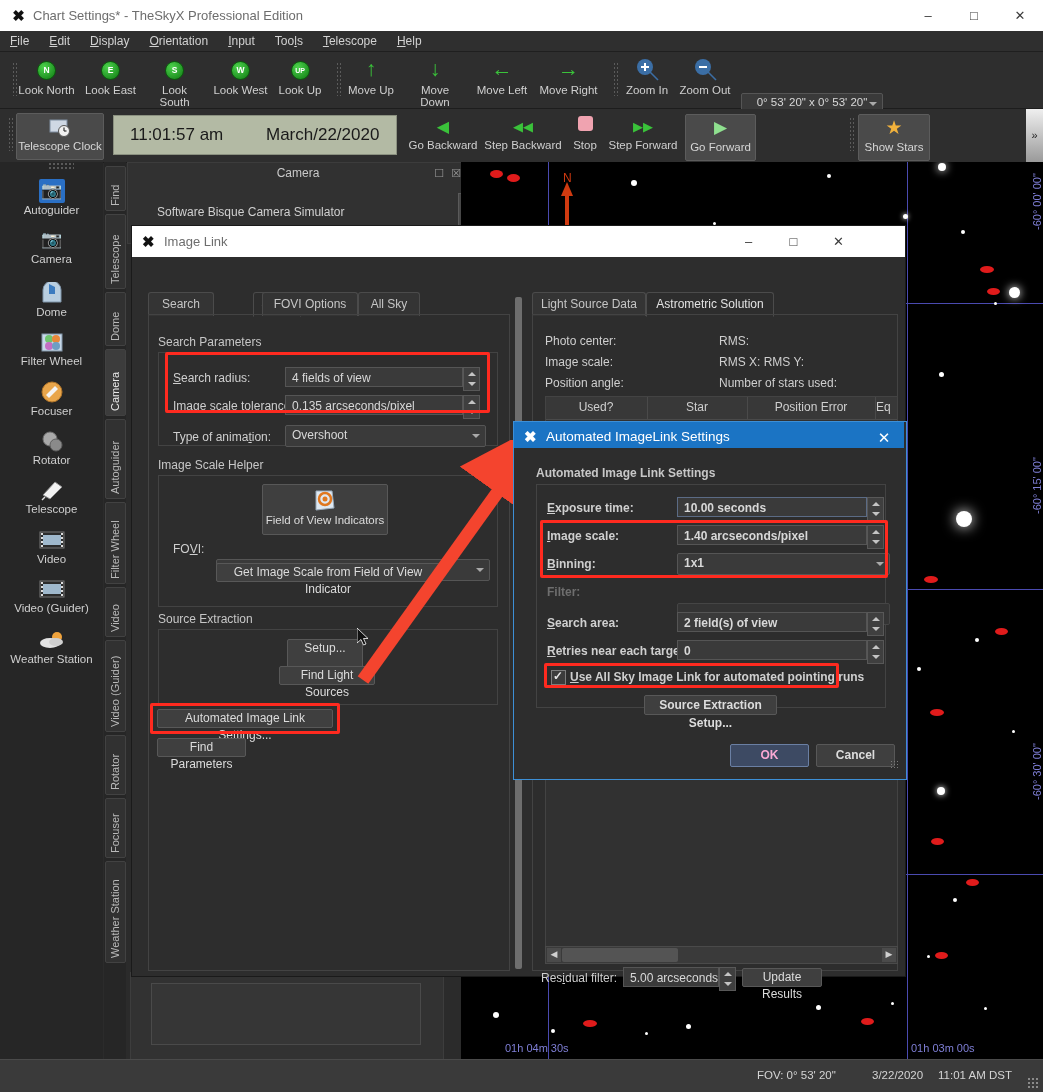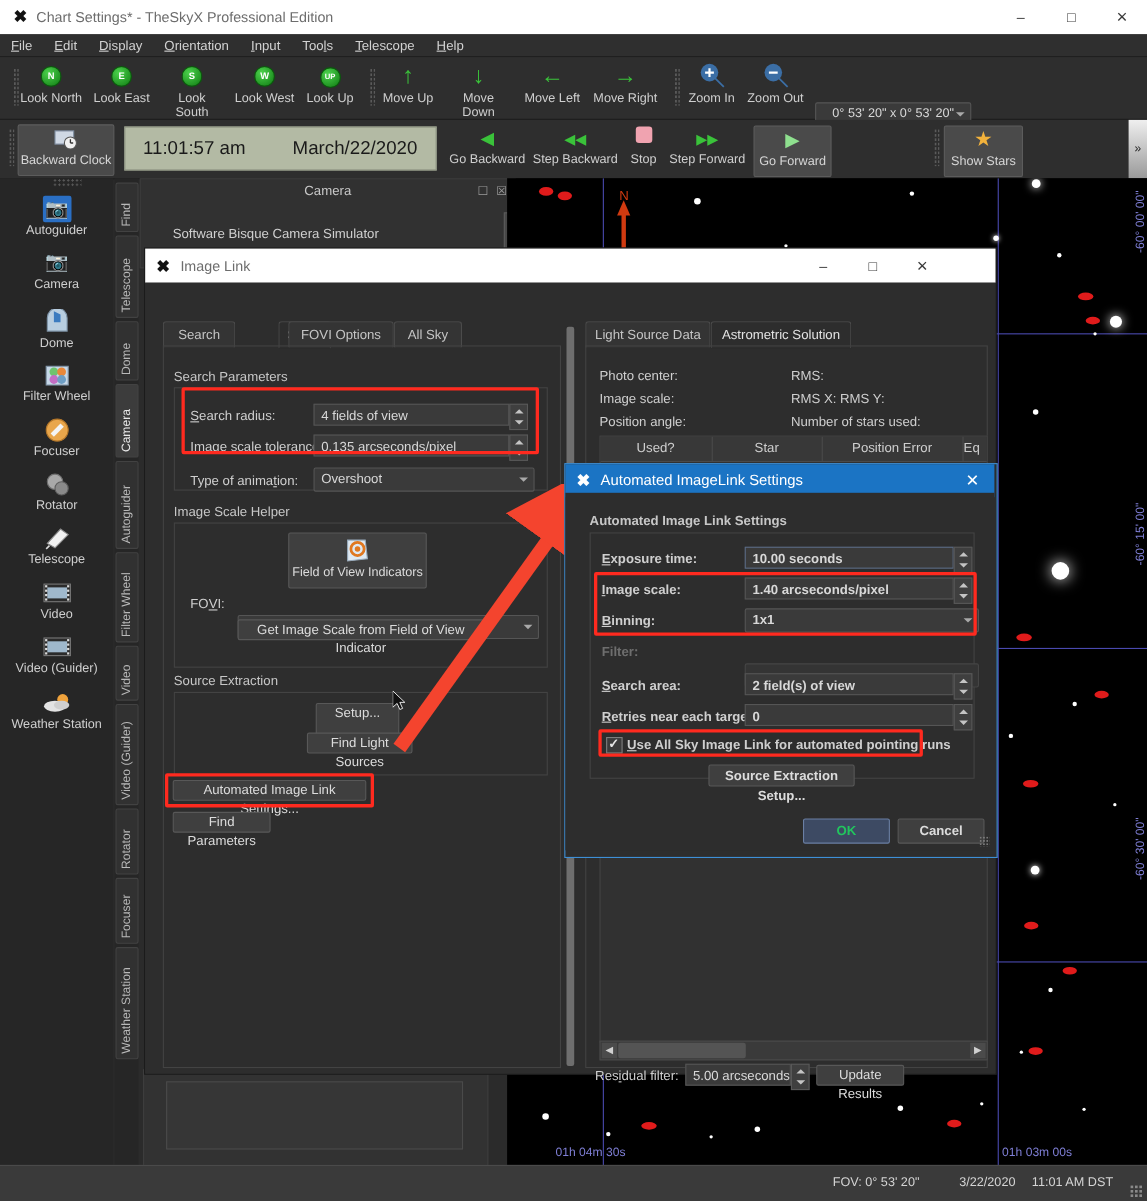--- a/index.html
+++ b/index.html
@@ -232,21 +232,21 @@
 
   <div class="tbtn" style="left:16px;top:4px;width:86px;height:45px;">
     <span style="display:block;height:26px;line-height:26px;">
       <svg width="24" height="20" viewBox="0 0 24 20" style="vertical-align:middle">
         <rect x="2" y="2" width="17" height="12" fill="#cfd8e4" stroke="#7e8da0"></rect>
         <circle cx="16" cy="13" r="5.5" fill="#f0f0f0" stroke="#555"></circle>
         <line x1="16" y1="13" x2="16" y2="9.5" stroke="#333" stroke-width="1.2"></line>
         <line x1="16" y1="13" x2="18.5" y2="13" stroke="#333" stroke-width="1.2"></line>
       </svg>
     </span>
-    <span>Backward Clock</span>
+    <span>Telescope Clock</span>
   </div>
 
   <div id="clockfield">
     <span class="t">11:01:57 am</span>
     <span class="d">March/22/2020</span>
   </div>
 
   <div class="tb-item" style="left:408px;top:6px;width:70px;">
     <span class="ic" style="height:24px;line-height:24px;color:#3ac23a;font-size:16px;">◀</span>
     <span>Go Backward</span>
@@ -696,21 +696,21 @@
     <div class="spin" style="left:353px;top:192px;"></div>
 
     <div class="chk" style="left:37px;top:222px;"></div>
     <div class="flabel abs" style="left:56px;top:222px;"><u>U</u>se All Sky Image Link for automated pointing runs</div>
     <div class="hl" style="left:30px;top:215px;width:295px;height:25px;"></div>
 
     <div class="btn" style="left:130px;top:247px;width:133px;height:20px;line-height:18px;">
       <span>Source Extraction Setup...</span>
     </div>
 
-    <div class="okbtn" style="left:216px;top:296px;width:79px;background:#3d4a63;border:1px solid #6a7fa3;color:#22c55e;">OK</div>
+    <div class="okbtn" style="left:216px;top:296px;width:79px;background:#3d4a63;border:1px solid #6a7fa3;color:#f9a8d4;">OK</div>
     <div class="okbtn" style="left:302px;top:296px;width:79px;background:#3f3f3f;border:1px solid #585858;color:#dcdcdc;">Cancel</div>
     <div class="abs" style="right:4px;bottom:3px;width:10px;height:10px;
          background-image:radial-gradient(#7a7a7a 40%,transparent 42%);background-size:3px 3px;"></div>
   </div>
 </div>
 
 <div id="statusbar" class="abs">
   <span class="s" style="left:757px;">FOV: 0° 53' 20"</span>
   <span class="s" style="left:872px;">3/22/2020</span>
   <span class="s" style="left:938px;">11:01 AM DST</span>

